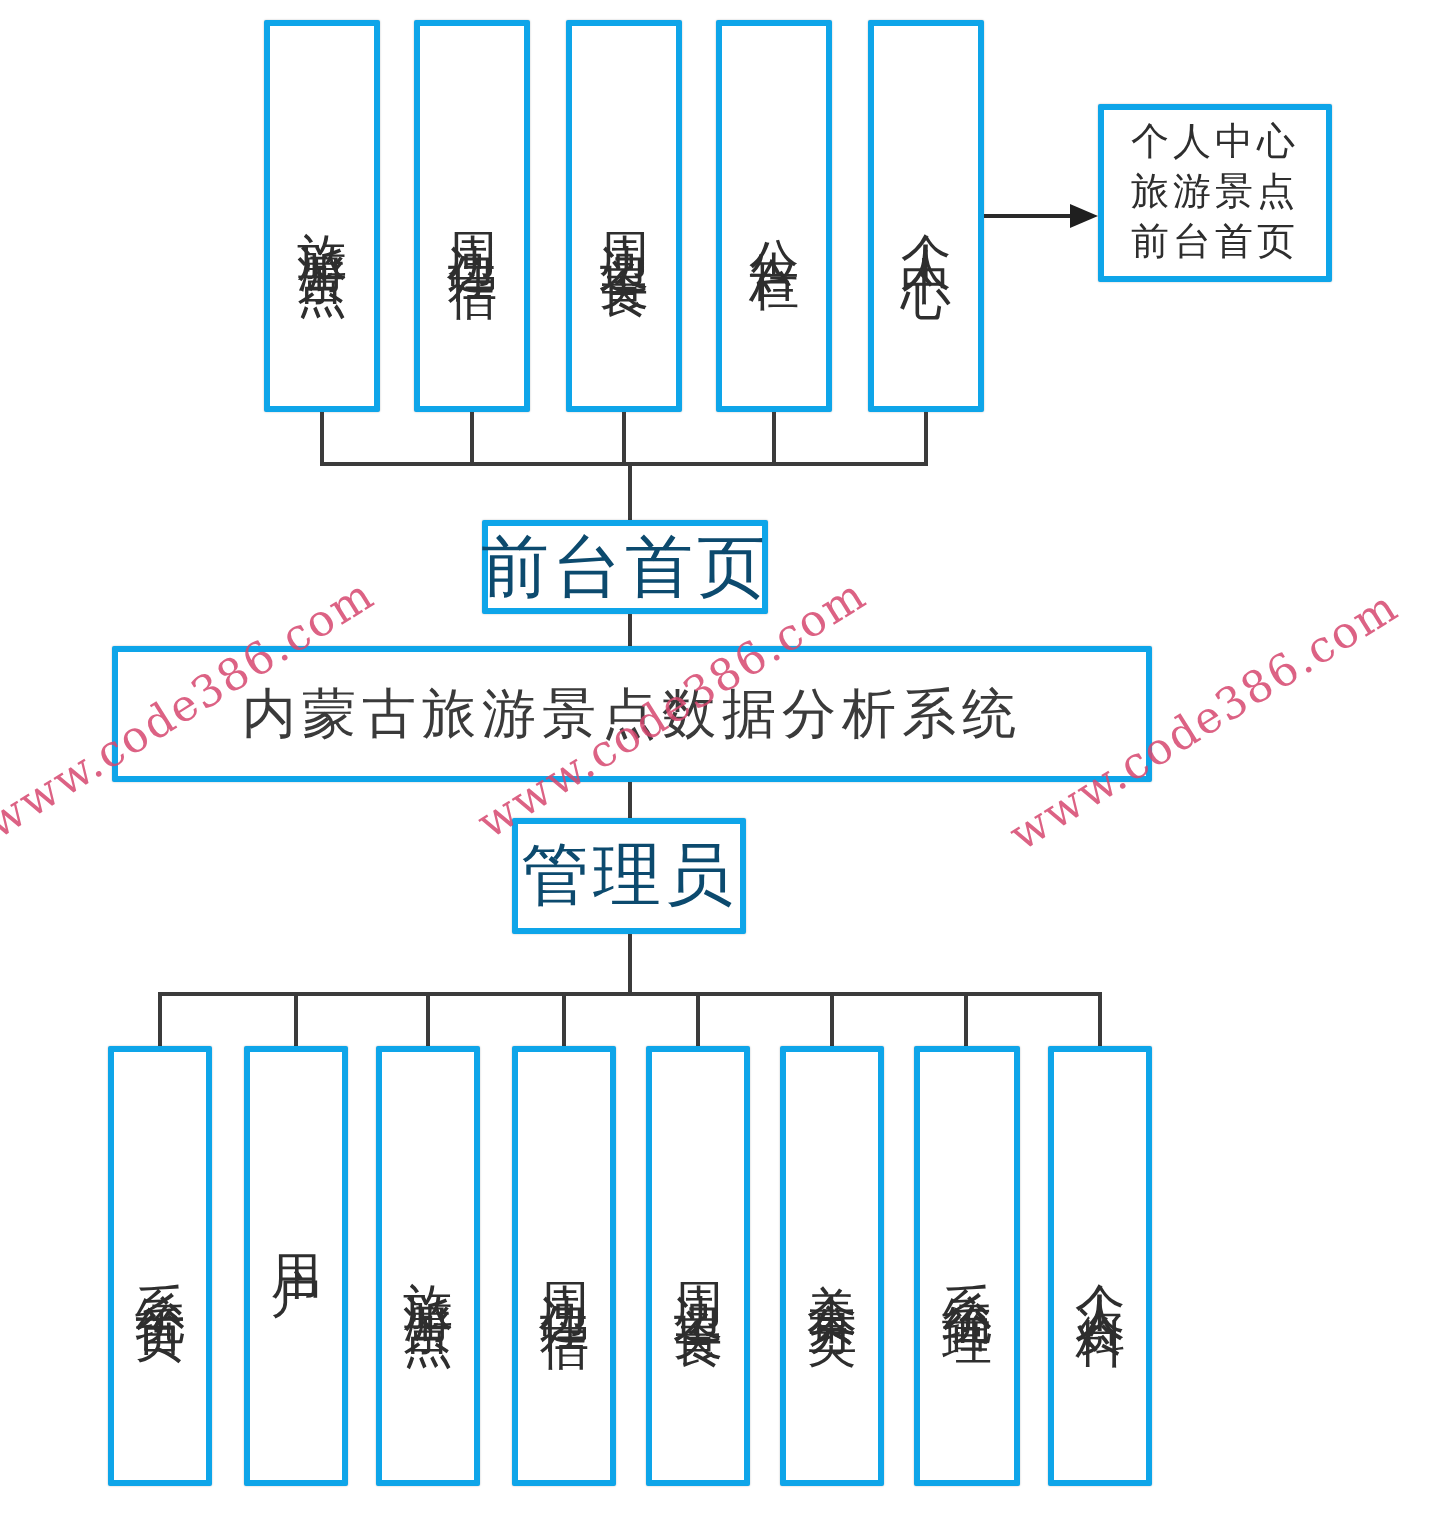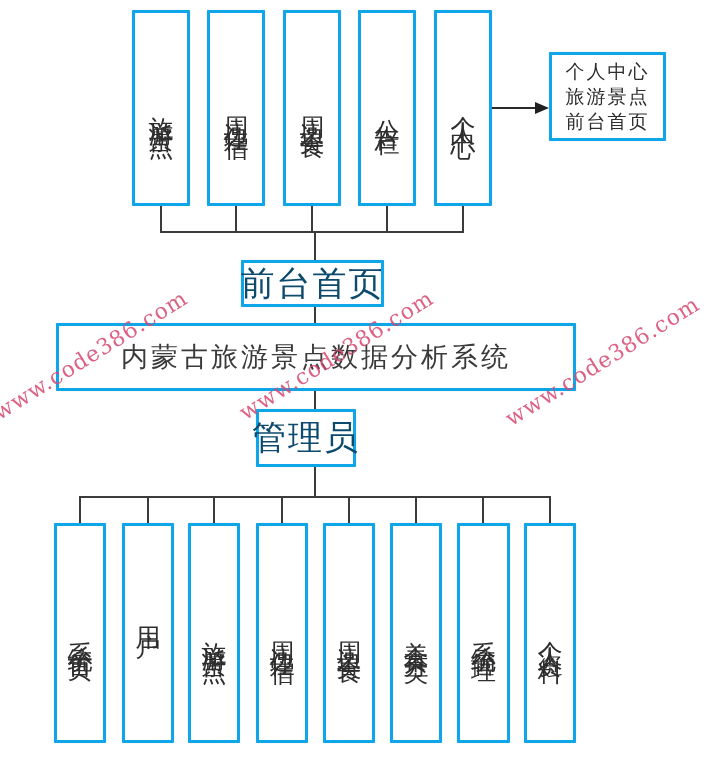--- a/index.html
+++ b/index.html
@@ -57,21 +57,21 @@
 <div class="box hbox" style="left:241px; top:260px; width:143px; height:47px;">
   <span class="htext">前台首页</span>
 </div>
 <div class="line" style="left:314px; top:307px; width:2px; height:17px;"></div>
 
 <div class="box hbox" style="left:56px; top:323px; width:520px; height:68px;">
   <span class="title-text">内蒙古旅游景点数据分析系统</span>
 </div>
 <div class="line" style="left:314px; top:391px; width:2px; height:19px;"></div>
 
-<div class="box hbox" style="left:256px; top:409px; width:100px; height:58px;">
+<div class="box hbox" style="left:256px; top:409px; width:117px; height:58px;">
   <span class="htext">管理员</span>
 </div>
 <div class="line" style="left:314px; top:467px; width:2px; height:30px;"></div>
 
 <div class="line" style="left:79px; top:496px; width:472px; height:2px;"></div>
 <div class="line" style="left:79px; top:496px; width:2px; height:28px;"></div>
 <div class="line" style="left:147px; top:496px; width:2px; height:28px;"></div>
 <div class="line" style="left:213px; top:496px; width:2px; height:28px;"></div>
 <div class="line" style="left:281px; top:496px; width:2px; height:28px;"></div>
 <div class="line" style="left:348px; top:496px; width:2px; height:28px;"></div>

